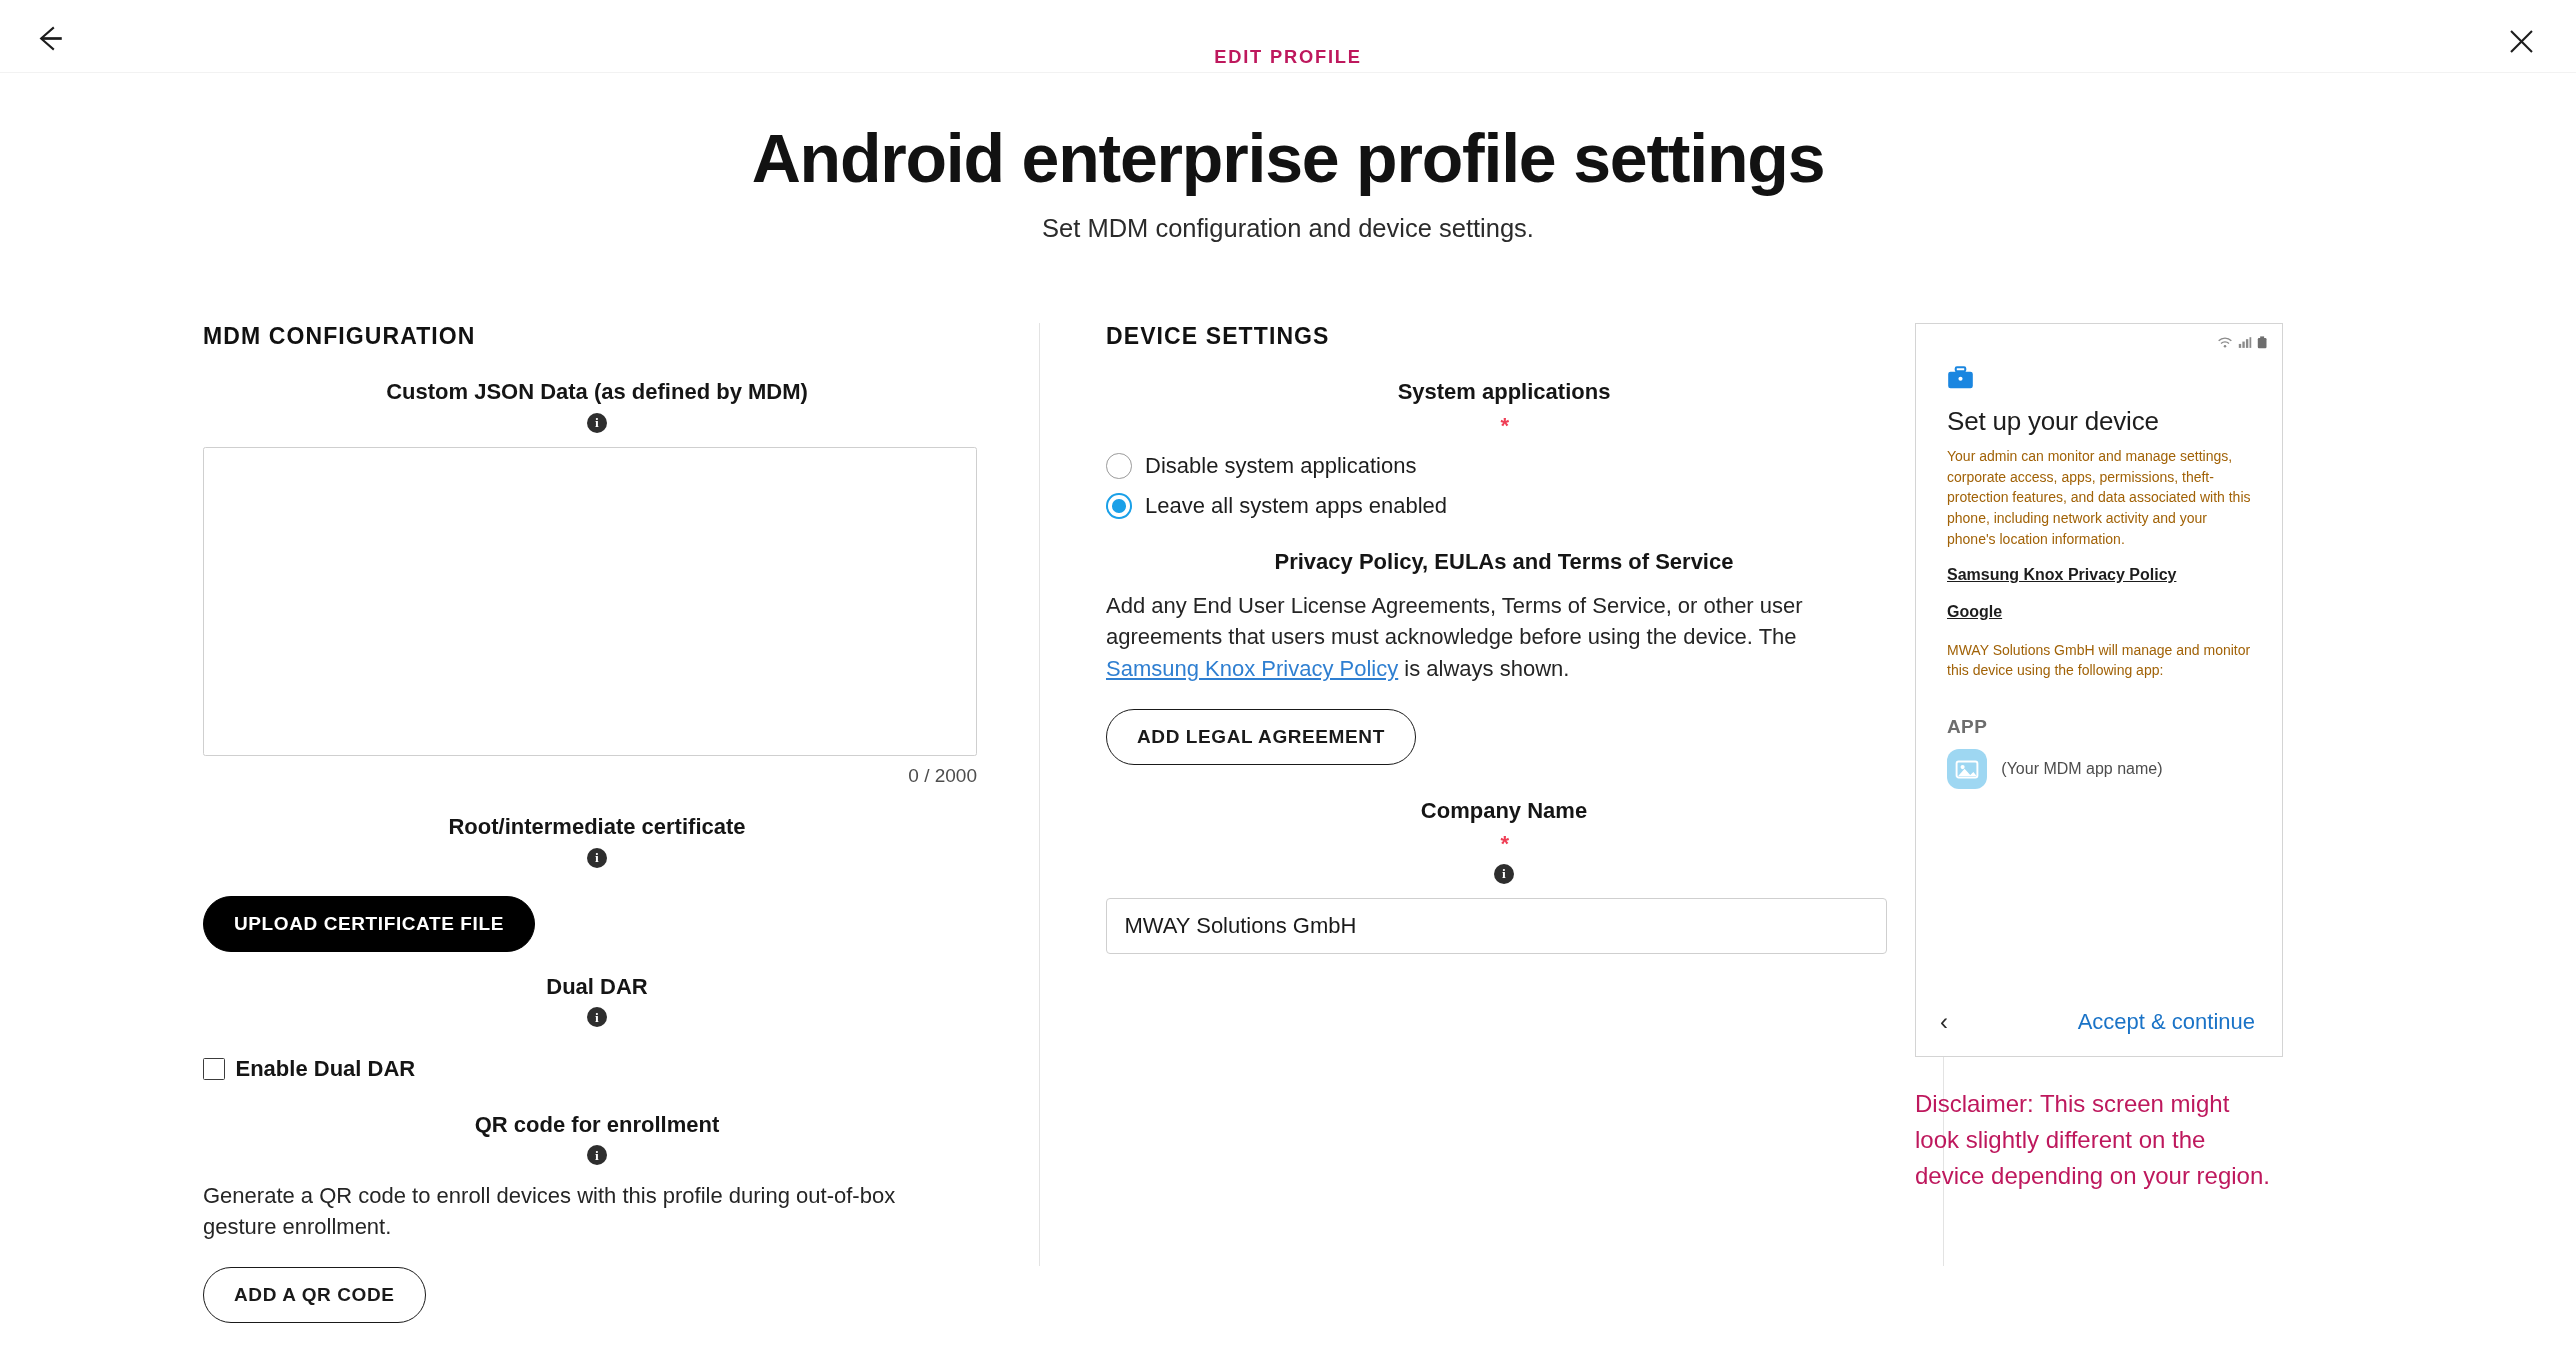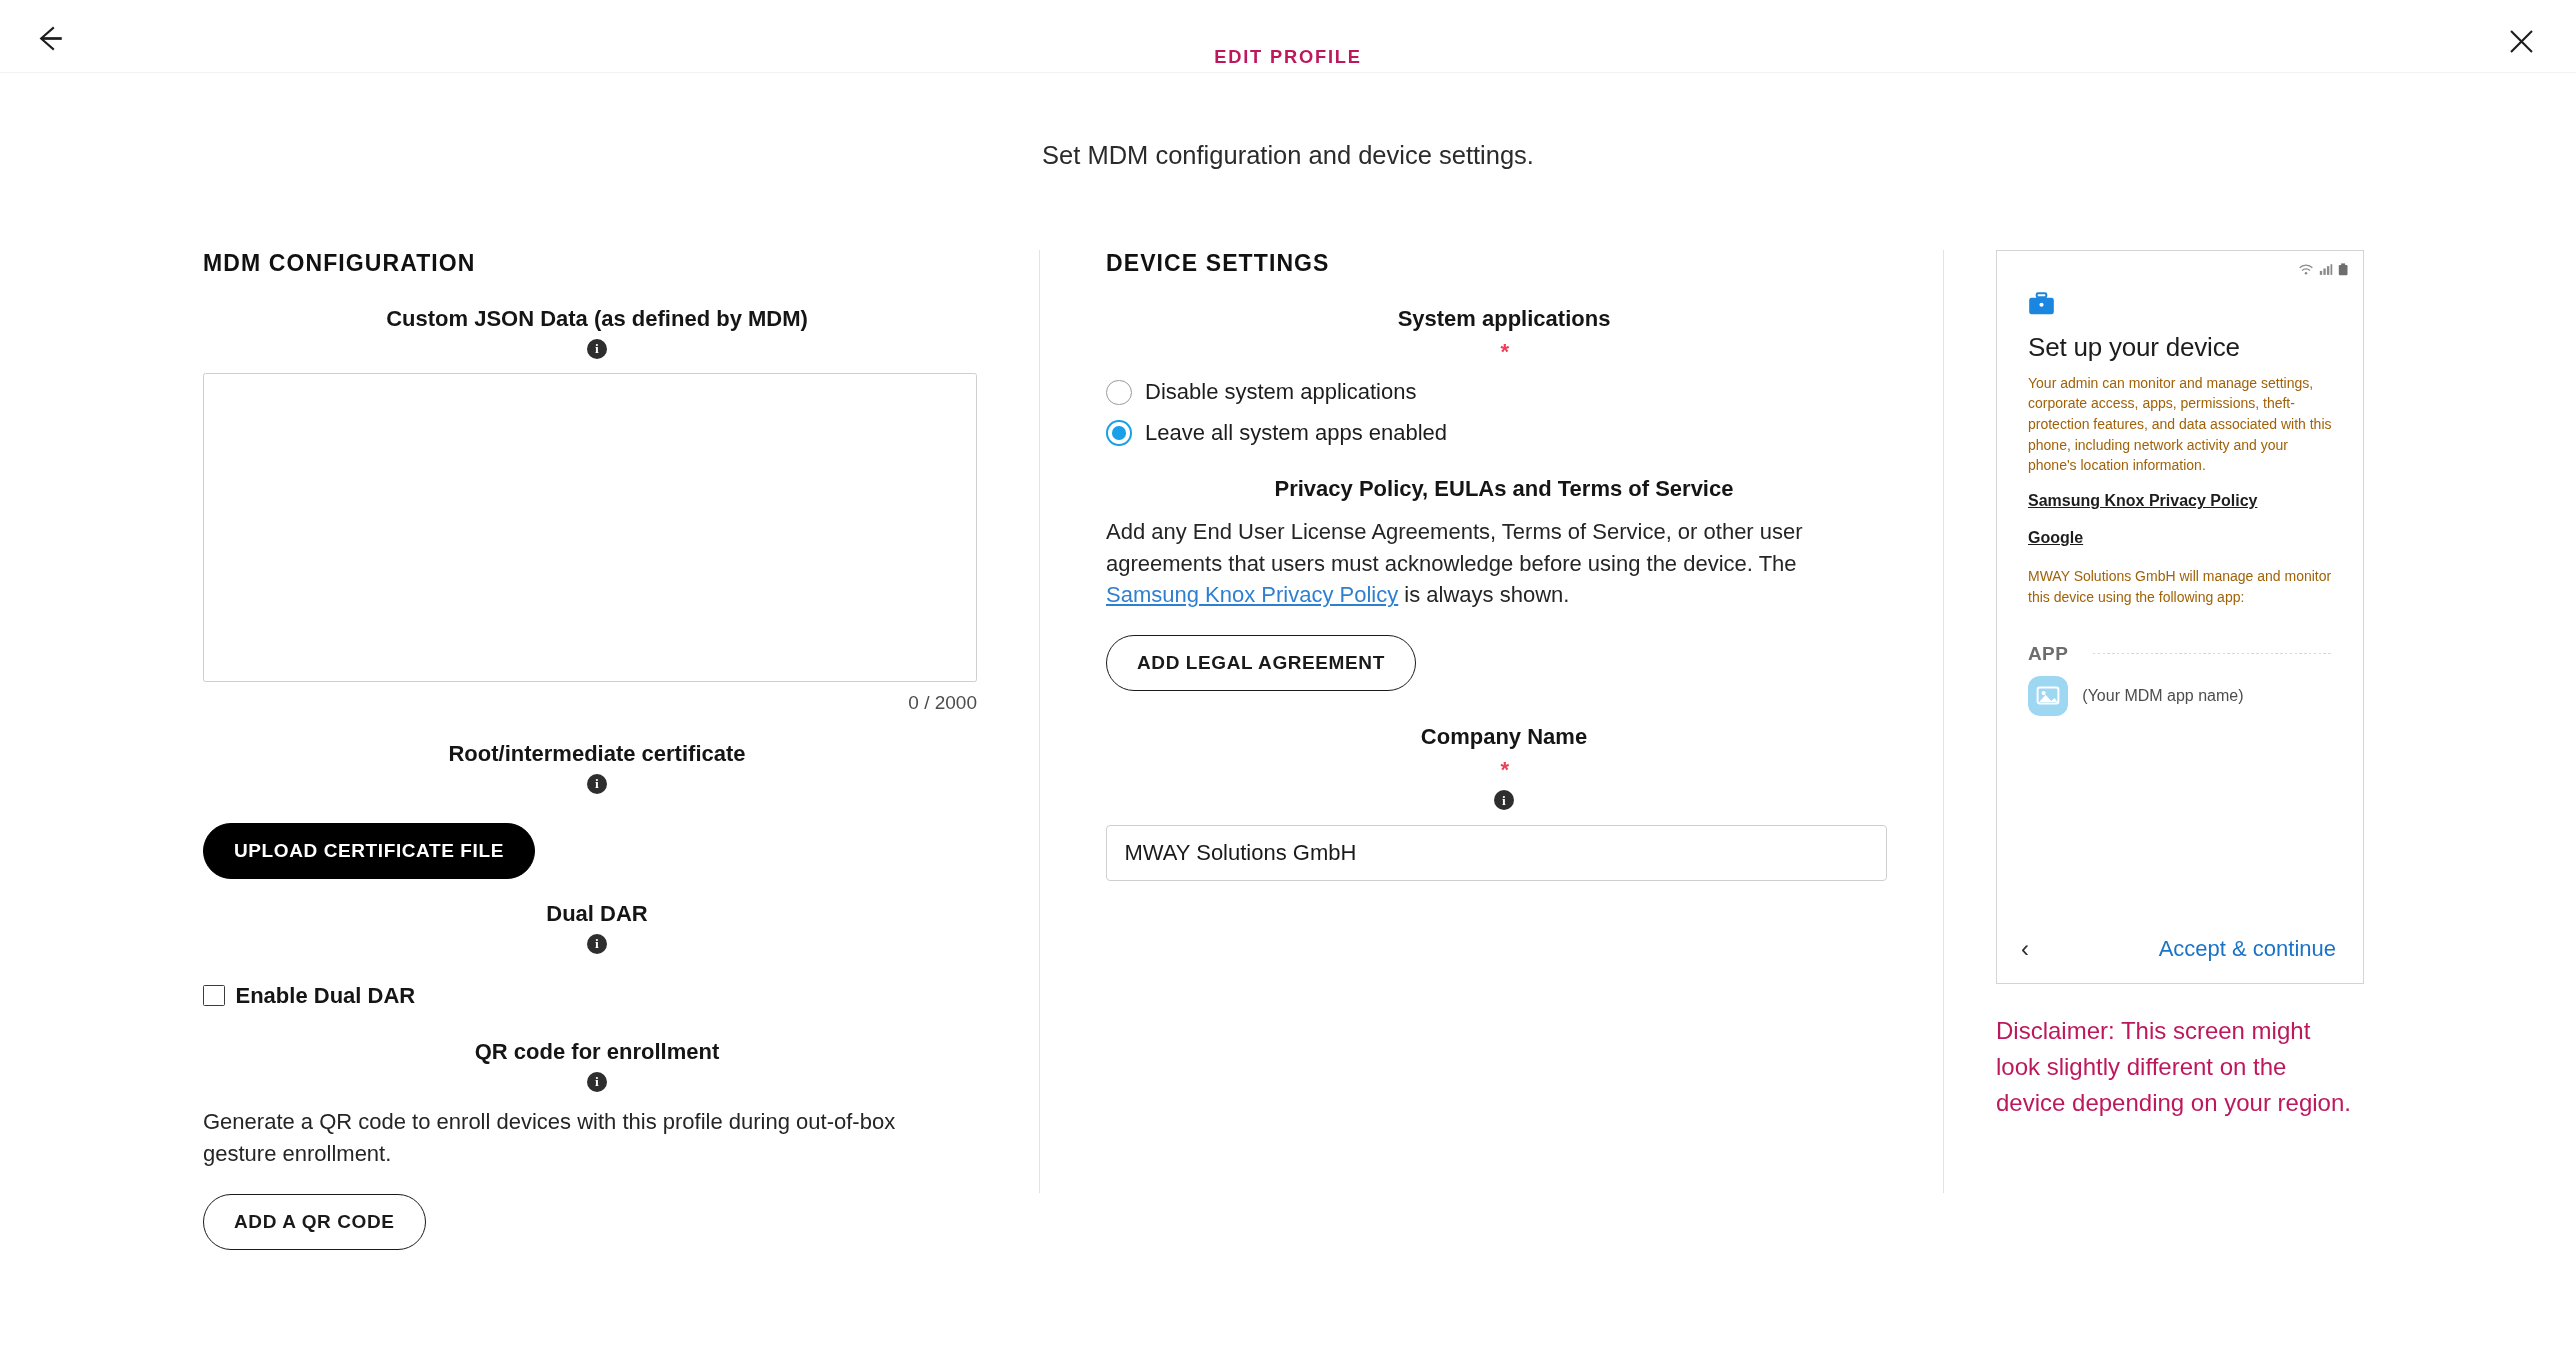--- a/index.html
+++ b/index.html
@@ -63,21 +63,21 @@
 
   
   .columns {
     position: relative;
     margin-top: 80px;
     height: 955px;
   }
   .col { position: absolute; top: 0; }
   .col-left  { left: 203px;  width: 788px; }
   .col-mid   { left: 1106px; width: 796px; }
-  .col-right { left: 1996px; width: 368px; }
+  .col-right { left: 1915px; width: 368px; }
 
   .vdiv {
     position: absolute;
     top: 0; width: 0.8px; height: 943px;
     background: #e3e3e3;
   }
   .vdiv-1 { left: 1039px; }
   .vdiv-2 { left: 1943px; }
 
   .section-title {
@@ -303,20 +303,21 @@
   <div class="topbar-title">EDIT PROFILE</div>
   <div class="close-btn">
     <svg width="29" height="29" viewBox="0 0 36 36">
       <line x1="5" y1="5" x2="31" y2="31" stroke="#1c1c1c" stroke-width="2.6"></line>
       <line x1="31" y1="5" x2="5" y2="31" stroke="#1c1c1c" stroke-width="2.6"></line>
     </svg>
   </div>
 </div>
 
 <div class="hero">
+  <h1>Android enterprise profile settings</h1>
   <div class="sub">Set MDM configuration and device settings.</div>
 </div>
 
 <div class="columns">
 
   <div class="vdiv vdiv-1"></div>
   <div class="vdiv vdiv-2"></div>
 
   <div class="col col-left">
     <div class="section-title">MDM CONFIGURATION</div>

